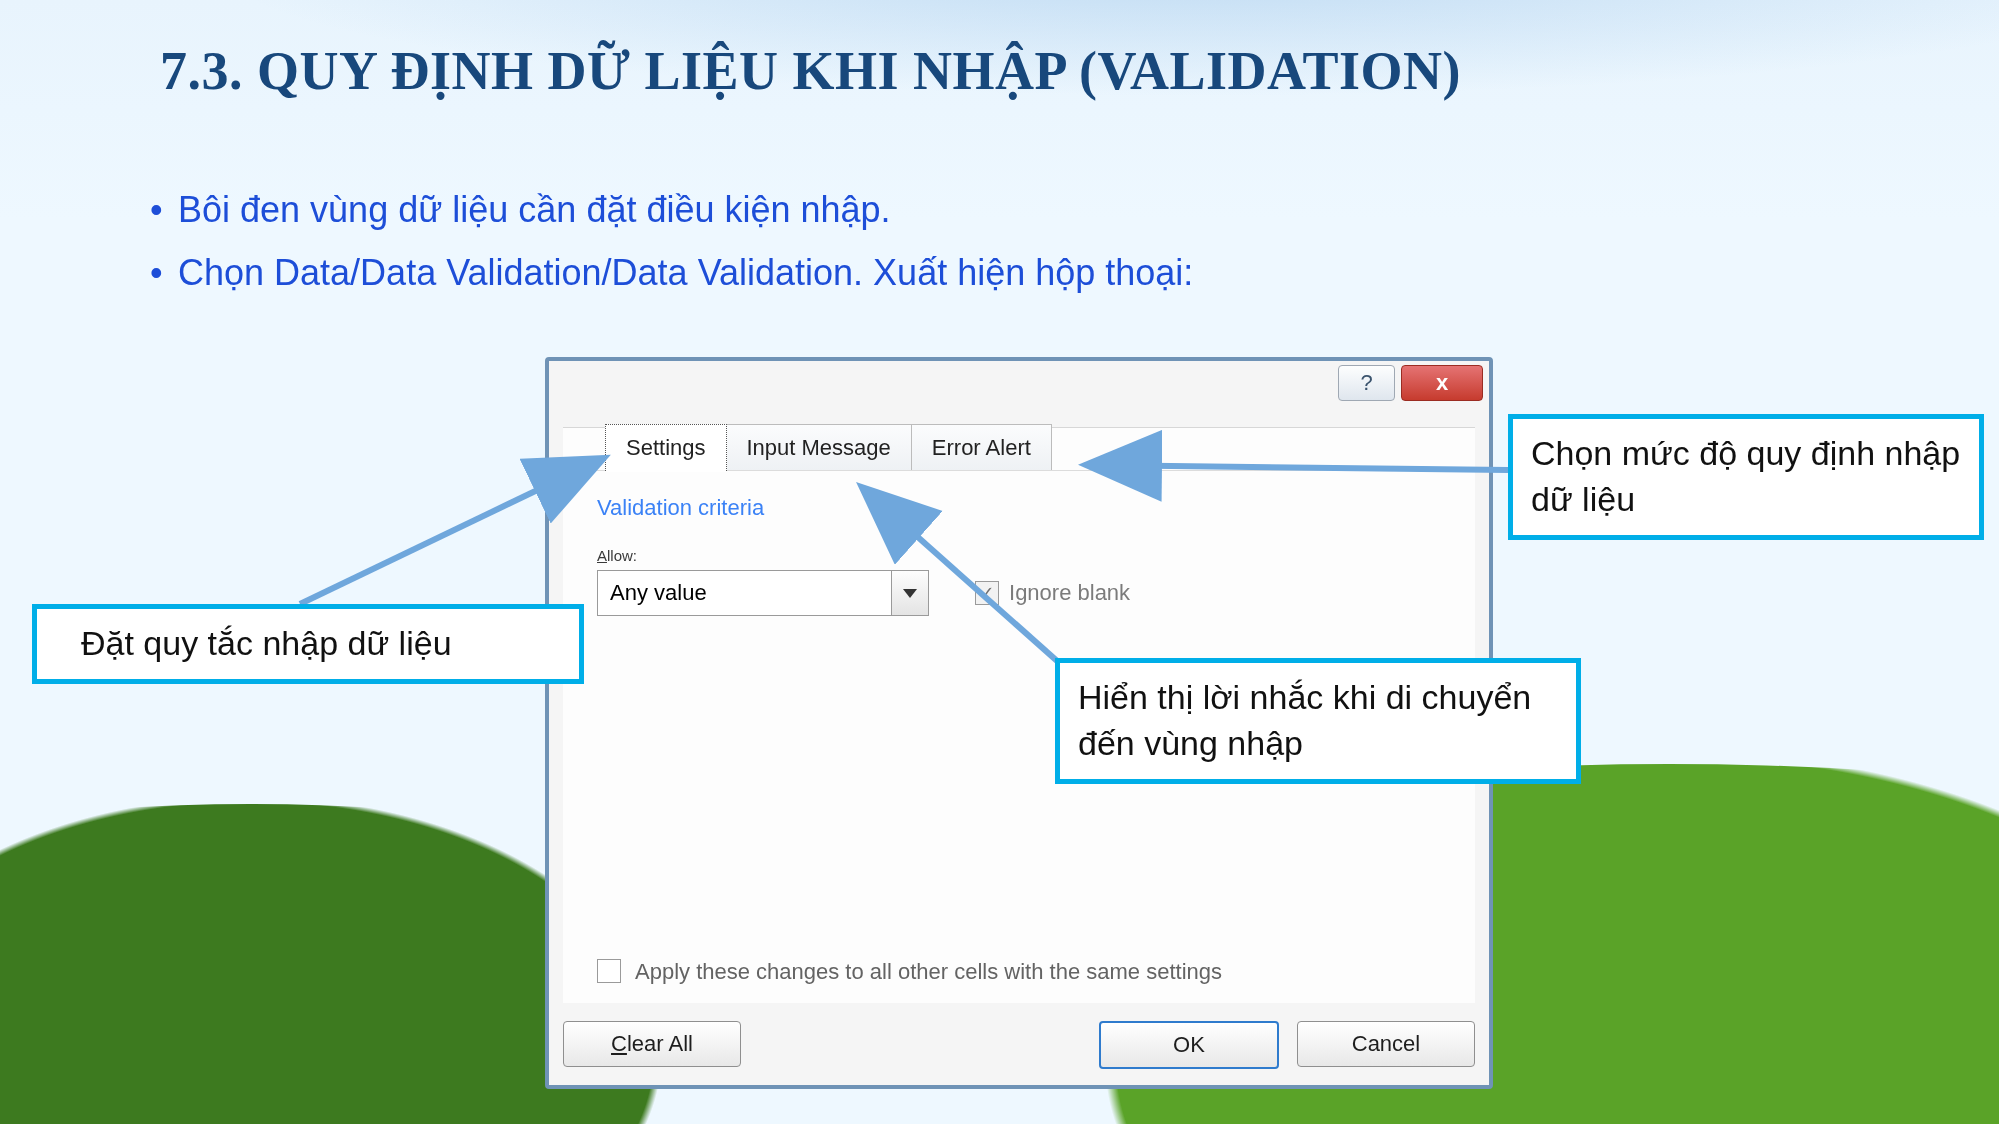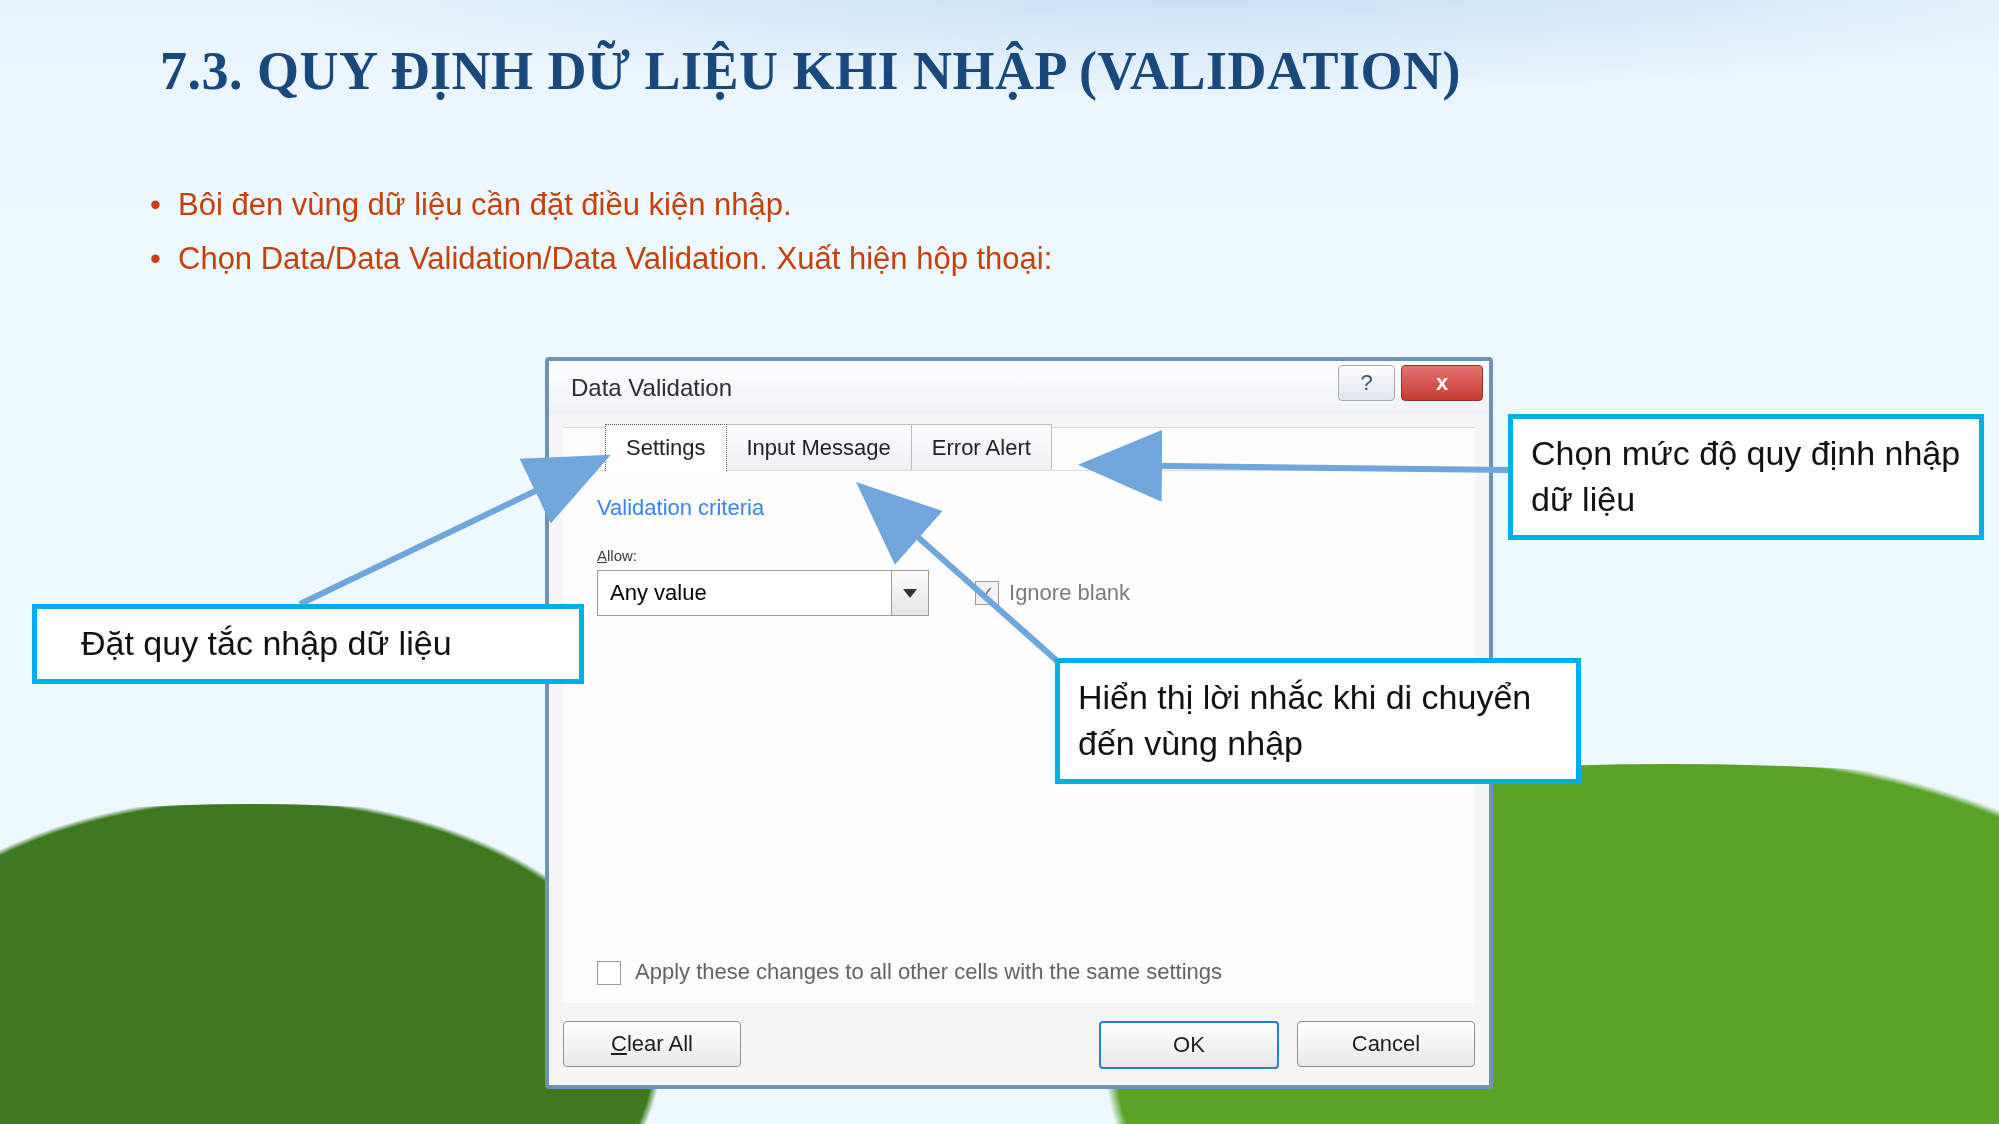--- a/index.html
+++ b/index.html
@@ -31,21 +31,21 @@
     z-index:0;
   }
 
   .title{
     position:absolute;left:160px;top:40px;
     color:#18487c;font-size:54px;font-weight:700;
     font-family:Georgia, "Times New Roman", serif;
     letter-spacing:.5px;
   }
   .bullets{
-    position:absolute;left:150px;top:178px;font-size:31px;color:#c2410c;
+    position:absolute;left:150px;top:178px;font-size:36px;color:#1d4ed8;
     line-height:1.75;
   }
   .bullets .dot{display:inline-block;width:28px;}
 
   
   .dialog{
     position:absolute;left:545px;top:357px;width:940px;height:724px;
     background:#f5f5f5;
     border:4px solid #6f93b6;
     border-radius:4px;
@@ -94,21 +94,21 @@
   .combo .txt{flex:1;padding:0 12px;font-size:22px;}
   .combo .btn{width:36px;height:100%;border-left:1px solid #9a9a9a;
     display:flex;align-items:center;justify-content:center;background:linear-gradient(#fdfdfd,#e4e4e4);}
   .combo.disabled .btn{background:#eee;}
   .arrow-down{width:0;height:0;border-left:7px solid transparent;border-right:7px solid transparent;border-top:9px solid #333;}
   .combo.disabled .arrow-down{border-top-color:#8a8a8a;}
   .chk{display:flex;align-items:center;gap:10px;color:#7b7b7b;font-size:22px;}
   .chkbox{width:22px;height:22px;border:1px solid #9a9a9a;background:#f2f2f2;display:flex;align-items:center;justify-content:center;}
   .chkbox .tick{color:#6f6f6f;font-size:18px;}
   .row{display:flex;gap:46px;align-items:center;}
-  .apply{position:absolute;left:34px;bottom:18px;display:flex;align-items:flex-end;gap:14px;color:#636363;font-size:22px;}
+  .apply{position:absolute;left:34px;bottom:18px;display:flex;align-items:flex-start;gap:14px;color:#636363;font-size:22px;}
   .apply .chkbox{background:#fff;}
   .dialog-footer{
     position:absolute;left:14px;right:14px;bottom:14px;height:58px;display:flex;justify-content:space-between;
   }
   .btn3{
     height:44px;padding:0 28px;border:1px solid #8f8f8f;border-radius:4px;
     font-size:22px;color:#1e1e1e;background:linear-gradient(#fff,#e8e8e8);
     display:flex;align-items:center;justify-content:center;min-width:120px;margin-top:8px;
   }
   .btn3.primary{border:2px solid #2f7bcd;}
@@ -133,21 +133,20 @@
 <div class="bg-hill-right"></div>
 
 <div class="title">7.3. QUY ĐỊNH DỮ LIỆU KHI NHẬP (VALIDATION)</div>
 
 <div class="bullets">
   <div><span class="dot">•</span><span>Bôi đen vùng dữ liệu cần đặt điều kiện nhập.</span></div>
   <div><span class="dot">•</span><span>Chọn Data/Data Validation/Data Validation. Xuất hiện hộp thoại:</span></div>
 </div>
 
 <div class="dialog">
-  <div class="dialog-title">Data Validation</div>
   <div class="dialog-controls">
     <div class="ctl help">?</div>
     <div class="ctl close">x</div>
   </div>
   <div class="dialog-body">
     <div class="tabs">
       <div class="tab active">Settings</div>
       <div class="tab">Input Message</div>
       <div class="tab">Error Alert</div>
     </div>

